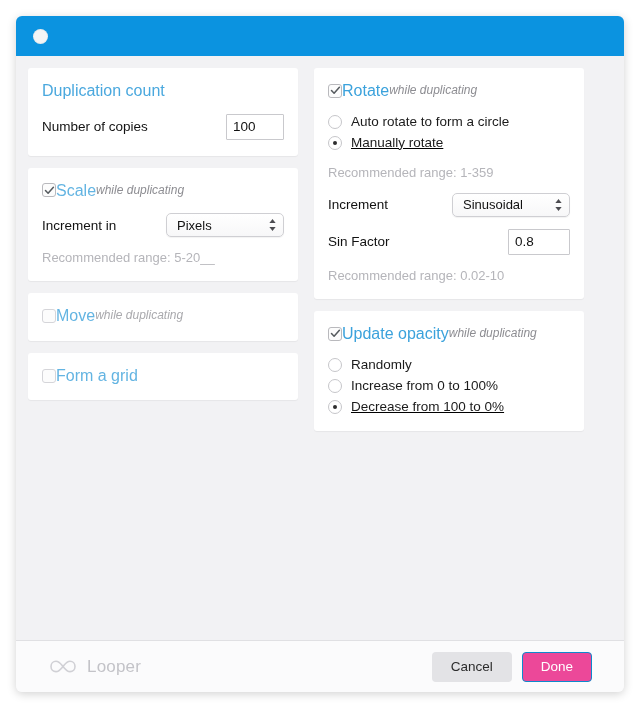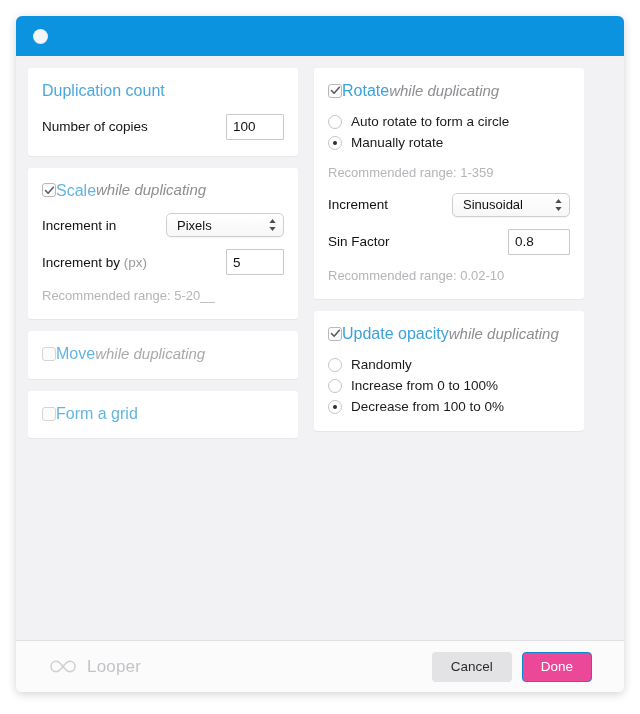--- a/index.html
+++ b/index.html
@@ -93,21 +93,21 @@
     align-items: center;
     margin: 0 0 14px 0;
   }
   .check-head .label {
     font-size: 16px;
     color: #3ba2dc;
     line-height: 1.1;
   }
   .check-head .label.soft { color: #63b4e2; }
   .check-head .sub {
-    font-size: 15px;
+    font-size: 12px;
     color: #8d8d92;
     font-style: italic;
     line-height: 1.1;
   }
   .check-head .sub.softer { color: #a9a9ad; }
 
   
   .cb {
     width: 14px;
     height: 14px;
@@ -123,21 +123,21 @@
   .cb.faint { border-color: #d5d5d9; }
   .cb svg { display: block; }
 
   
   .radio-row {
     display: flex;
     align-items: center;
     gap: 9px;
     margin-bottom: 5px;
   }
-  .radio-row:last-child { margin-bottom: 0; }
+  .radio-row:last-child { margin-bottom: 0; text-decoration: underline; }
   .rb {
     width: 14px;
     height: 14px;
     border-radius: 50%;
     border: 1px solid #c6c6ca;
     background: #fff;
     flex: 0 0 14px;
     box-sizing: border-box;
     display: inline-flex;
     align-items: center;
@@ -302,27 +302,20 @@
             <span class="flabel">Increment in</span>
             <span class="select-wrap">
               <span class="select-box">Pixels</span>
               <svg class="select-chev" viewBox="0 0 9 14">
                 <path d="M4.5 1 L7.6 5 L1.4 5 Z" fill="#4b4b50"></path>
                 <path d="M4.5 13 L1.4 9 L7.6 9 Z" fill="#4b4b50"></path>
               </svg>
             </span>
           </div>
 
-          <div class="field">
-            <span class="flabel">
-              <span>Increment by</span>
-              <span class="dim">(px)</span>
-            </span>
-            <input class="text-input" type="text" value="5" style="">
-          </div>
 
           <div class="hint">Recommended range: 5-20__</div>
         </div>
 
         <div class="card">
           <div class="check-head" style="margin-bottom:0;">
             <span class="cb faint"></span>
             <span class="label soft">Move</span>
             <span class="sub softer">while duplicating</span>
           </div>

